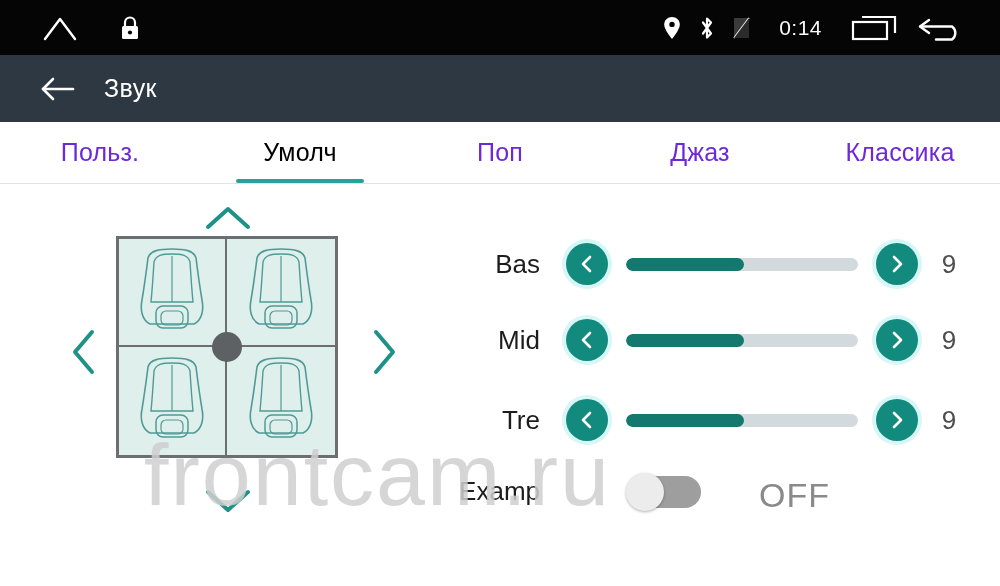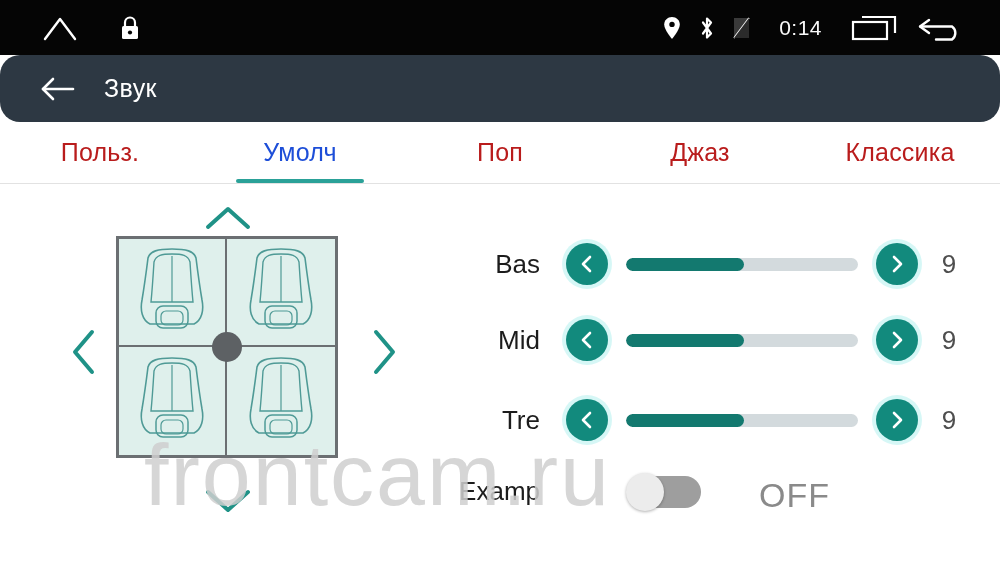--- a/index.html
+++ b/index.html
@@ -17,36 +17,36 @@
     background:#050505; display:flex; align-items:center;
   }
   .sb-left { display:flex; align-items:center; gap:40px; padding-left:42px; }
   .sb-right { margin-left:auto; display:flex; align-items:center; gap:18px; padding-right:32px; }
   .sb-icon { display:flex; align-items:center; justify-content:center; }
   .sb-clock { color:#fafafa; font-size:21px; letter-spacing:.5px; padding:0 10px; }
 
   
   .titlebar {
     position:absolute; left:0; top:55px; width:1000px; height:67px;
-    background:#2d3843; display:flex; align-items:center;border-radius:20px;
+    background:#2d3843; display:flex; align-items:center;
   }
   .back-btn { width:60px; margin-left:28px; display:flex; align-items:center; justify-content:center; }
   .title-text { color:#ffffff; font-size:25px; margin-left:16px; letter-spacing:.4px; }
 
   
   .tabsbar {
     position:absolute; left:0; top:122px; width:1000px; height:62px;
     background:#ffffff; display:flex; align-items:stretch;
     border-bottom:1px solid #e2e2e2;
   }
   .tab {
     flex:1 1 0; display:flex; align-items:center; justify-content:center;
-    position:relative; font-size:25px; color:#b91c1c; letter-spacing:.2px;
-  }
-  .tab.active { color:#1d4ed8; }
+    position:relative; font-size:25px; color:#6d28d9; letter-spacing:.2px;
+  }
+  .tab.active { color:#000000; }
   .tab.active::after {
     content:""; position:absolute; left:18%; right:18%; bottom:0;
     height:4px; background:#2aa198; border-radius:2px;
   }
 
   
   .main { position:absolute; left:0; top:184px; width:1000px; height:402px; background:#fff;margin-left:16px; }
 
   
   .watermark {

